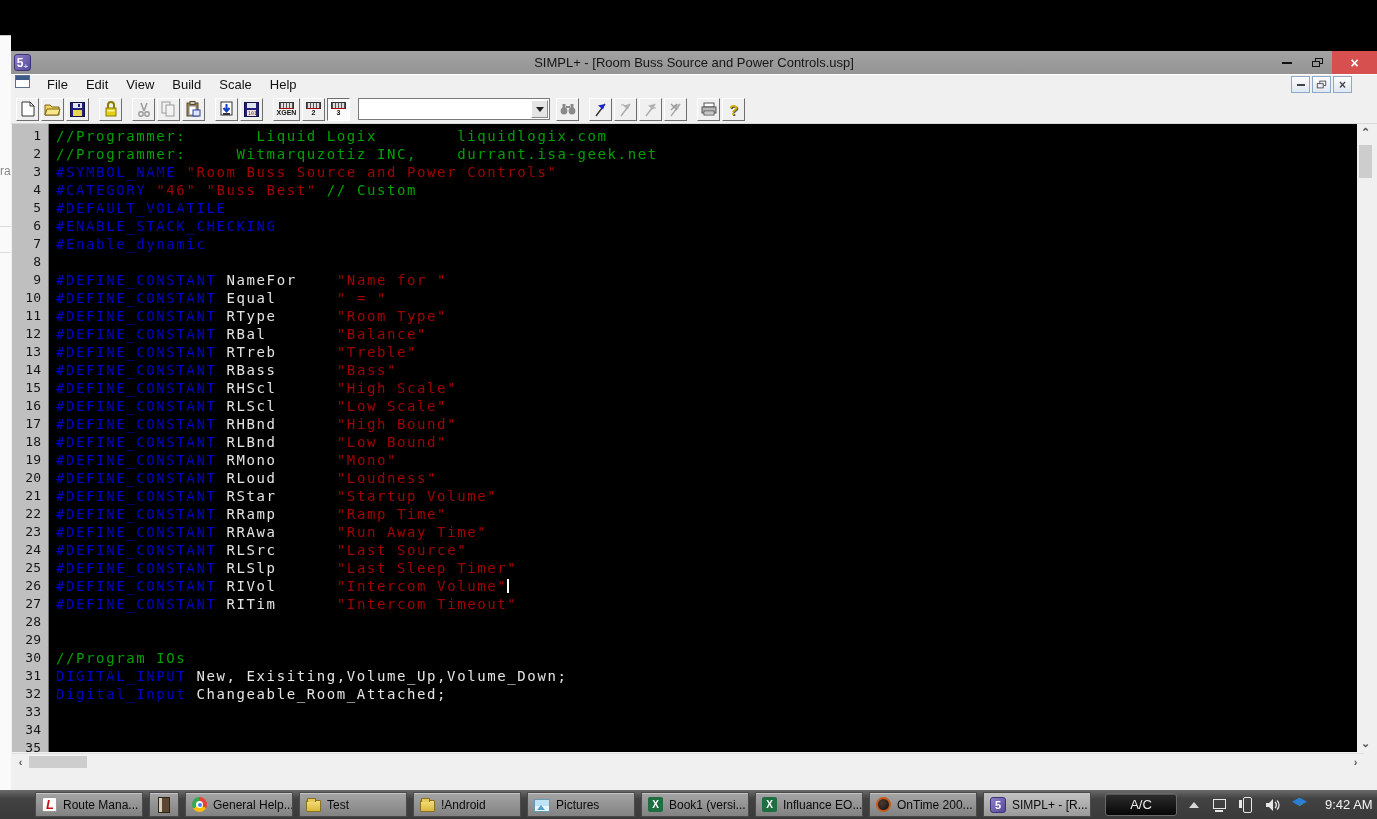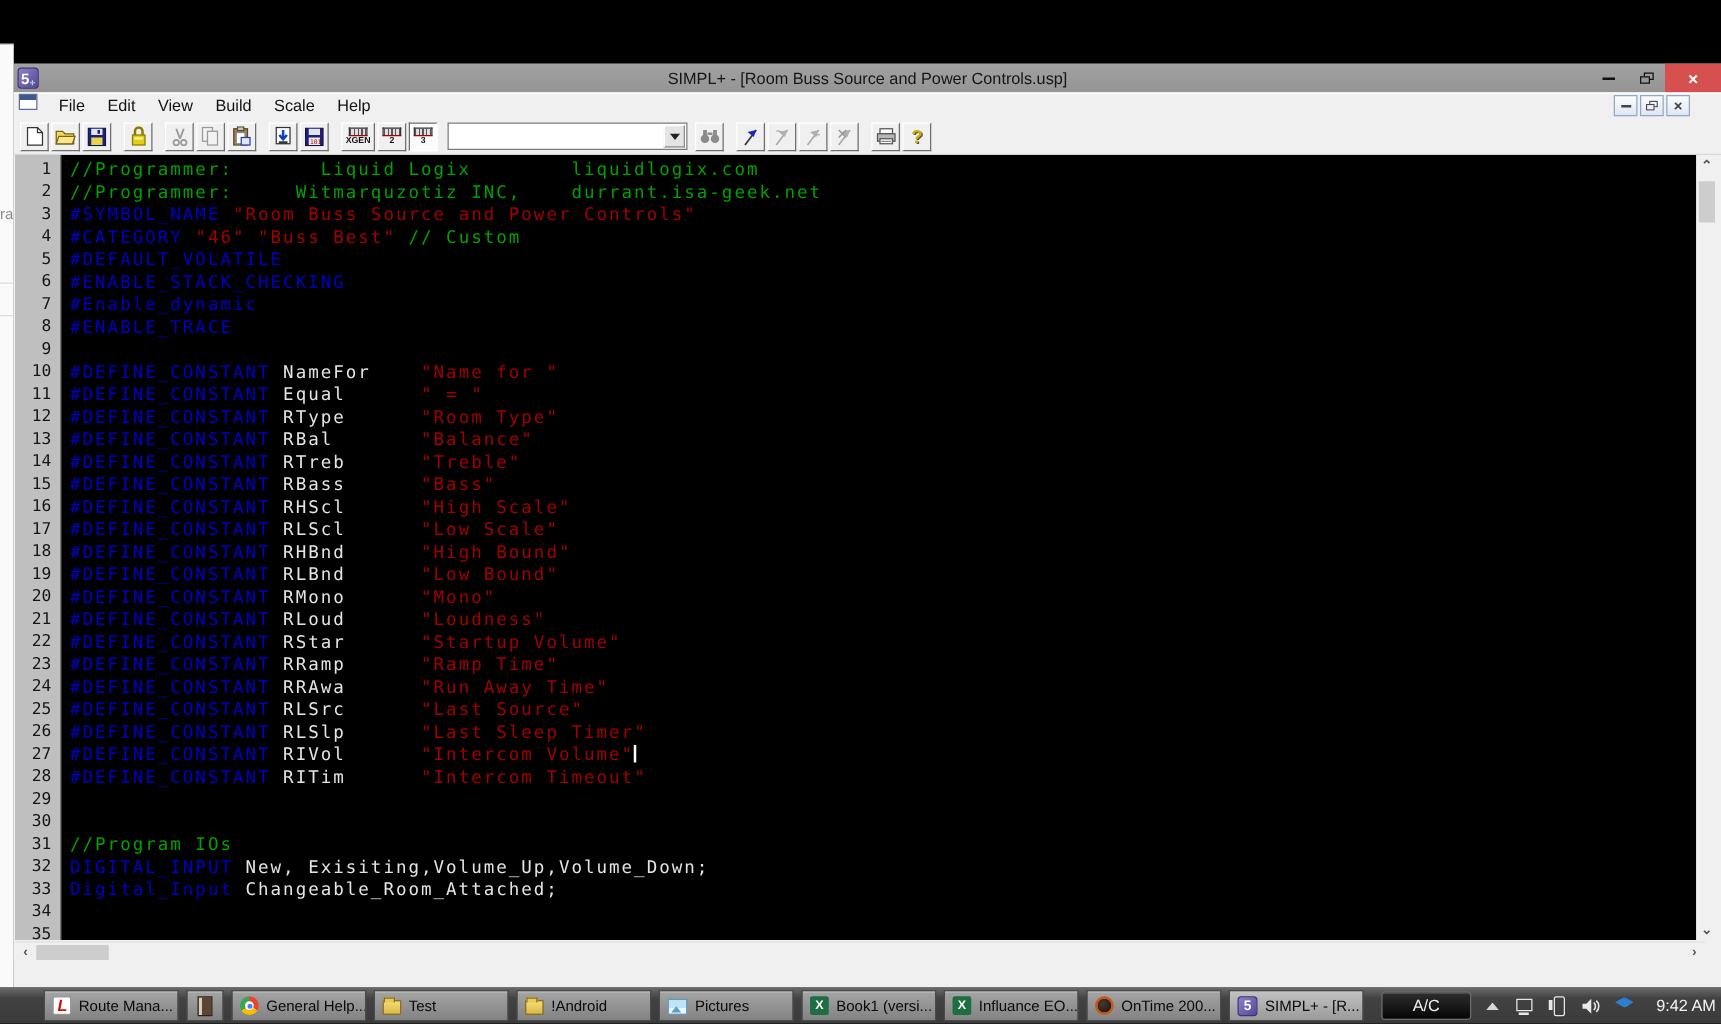--- a/index.html
+++ b/index.html
@@ -346,21 +346,20 @@
           <div class="ln">35</div>
         </div>
       <div id="code-area">
           <div class="code-line"><span class="tok-c">//Programmer:       Liquid Logix        liquidlogix.com</span></div>
           <div class="code-line"><span class="tok-c">//Programmer:     Witmarquzotiz INC,    durrant.isa-geek.net</span></div>
           <div class="code-line"><span class="tok-d">#SYMBOL_NAME</span><span class="tok-p"> </span><span class="tok-s">"Room Buss Source and Power Controls"</span></div>
           <div class="code-line"><span class="tok-d">#CATEGORY</span><span class="tok-p"> </span><span class="tok-s">"46" "Buss Best"</span><span class="tok-p"> </span><span class="tok-c">// Custom</span></div>
           <div class="code-line"><span class="tok-d">#DEFAULT_VOLATILE</span></div>
           <div class="code-line"><span class="tok-d">#ENABLE_STACK_CHECKING</span></div>
           <div class="code-line"><span class="tok-d">#Enable_dynamic</span></div>
-          <div class="code-line"><span class="tok-d">#ENABLE_TRACE</span></div>
           <div class="code-line"></div>
           <div class="code-line"><span class="tok-d">#DEFINE_CONSTANT</span><span class="tok-p"> NameFor    </span><span class="tok-s">"Name for "</span></div>
           <div class="code-line"><span class="tok-d">#DEFINE_CONSTANT</span><span class="tok-p"> Equal      </span><span class="tok-s">" = "</span></div>
           <div class="code-line"><span class="tok-d">#DEFINE_CONSTANT</span><span class="tok-p"> RType      </span><span class="tok-s">"Room Type"</span></div>
           <div class="code-line"><span class="tok-d">#DEFINE_CONSTANT</span><span class="tok-p"> RBal       </span><span class="tok-s">"Balance"</span></div>
           <div class="code-line"><span class="tok-d">#DEFINE_CONSTANT</span><span class="tok-p"> RTreb      </span><span class="tok-s">"Treble"</span></div>
           <div class="code-line"><span class="tok-d">#DEFINE_CONSTANT</span><span class="tok-p"> RBass      </span><span class="tok-s">"Bass"</span></div>
           <div class="code-line"><span class="tok-d">#DEFINE_CONSTANT</span><span class="tok-p"> RHScl      </span><span class="tok-s">"High Scale"</span></div>
           <div class="code-line"><span class="tok-d">#DEFINE_CONSTANT</span><span class="tok-p"> RLScl      </span><span class="tok-s">"Low Scale"</span></div>
           <div class="code-line"><span class="tok-d">#DEFINE_CONSTANT</span><span class="tok-p"> RHBnd      </span><span class="tok-s">"High Bound"</span></div>

